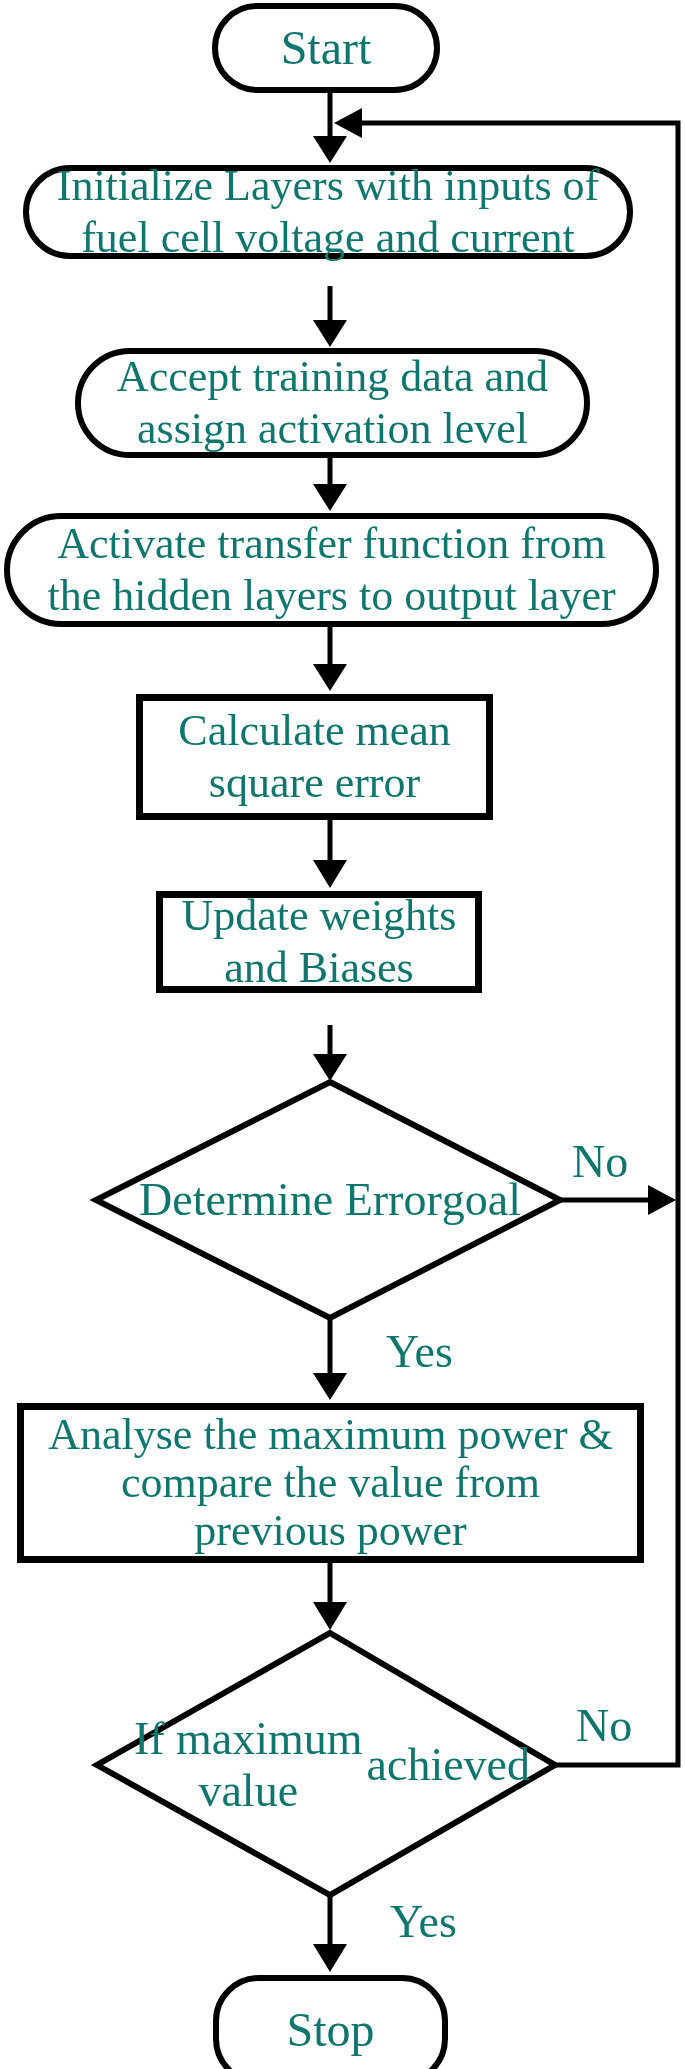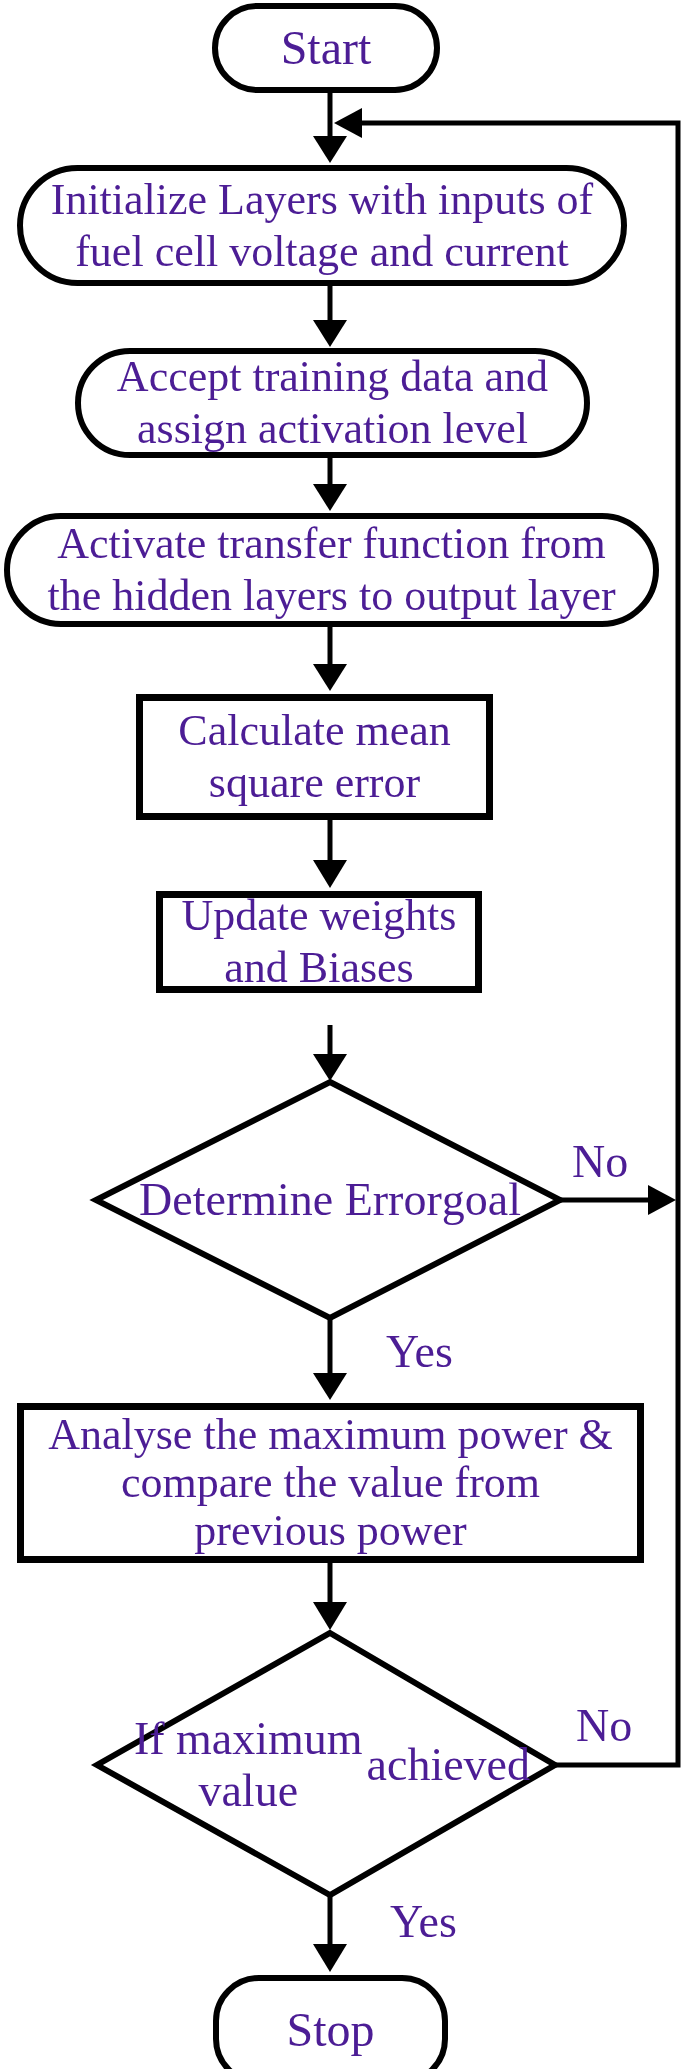--- a/index.html
+++ b/index.html
@@ -6,21 +6,21 @@
     margin: 0;
     padding: 0;
     background: #ffffff;
   }
   #canvas {
     position: relative;
     width: 685px;
     height: 2069px;
     background: #ffffff;
     font-family: "Liberation Serif", "DejaVu Serif", serif;
-    color: #4c1d95;
+    color: #0f766e;
     overflow: hidden;
   }
   svg.wires {
     position: absolute;
     left: 0;
     top: 0;
     z-index: 1;
   }
   .node {
     position: absolute;
@@ -134,21 +134,21 @@
     <g>
       <path d="M330 1895 V1946" fill="none" stroke="#000000" stroke-width="5"></path>
       <polygon points="313,1944 347,1944 330,1972" fill="#000000"></polygon>
     </g>
   </svg>
 
   <div class="node terminator" style="left:212px; top:3px; width:228px; height:90px; border-radius:48px;">
     <span class="txt-line">Start</span>
   </div>
 
-  <div class="node stadium" style="left:17px; top:165px; width:610px; height:121px; border-radius:62px;font-family:Liberation Serif, serif;">
+  <div class="node stadium" style="left:23px; top:165px; width:610px; height:94px; border-radius:62px;font-family:Liberation Serif, serif;">
     <span class="txt-line">Initialize Layers with inputs of</span>
     <span class="txt-line">fuel cell voltage and current</span>
   </div>
 
   <div class="node stadium" style="left:75px; top:348px; width:515px; height:110px; border-radius:56px;">
     <span class="txt-line">Accept training data and</span>
     <span class="txt-line">assign activation level</span>
   </div>
 
   <div class="node stadium" style="left:4px; top:513px; width:655px; height:114px; border-radius:58px;">

